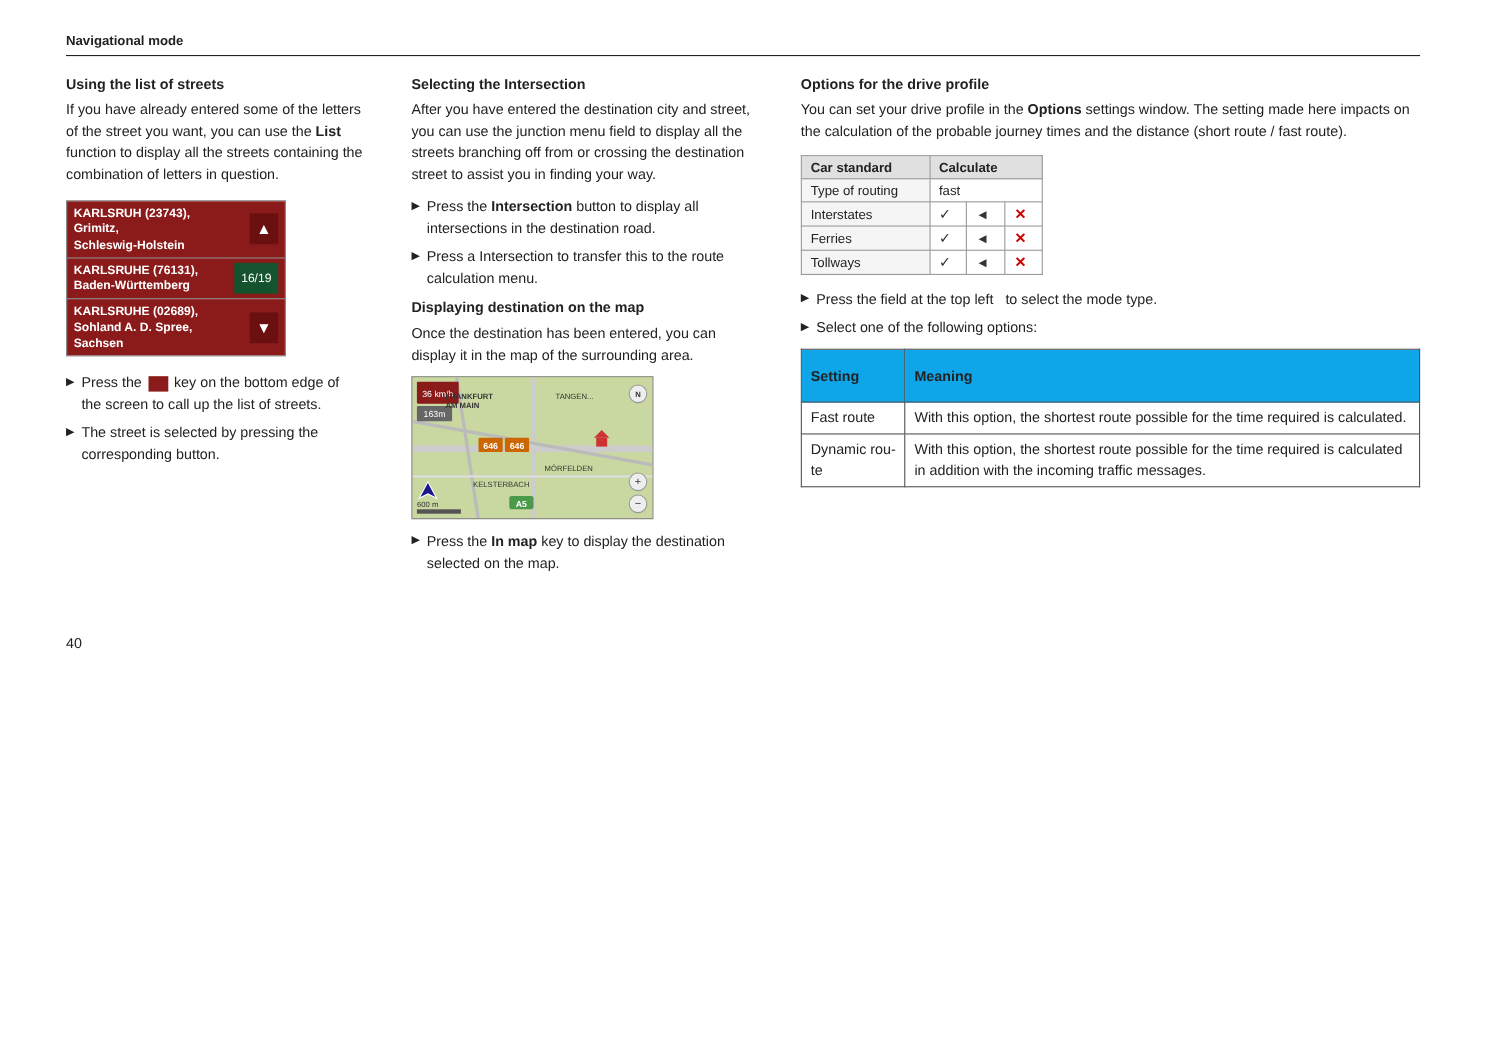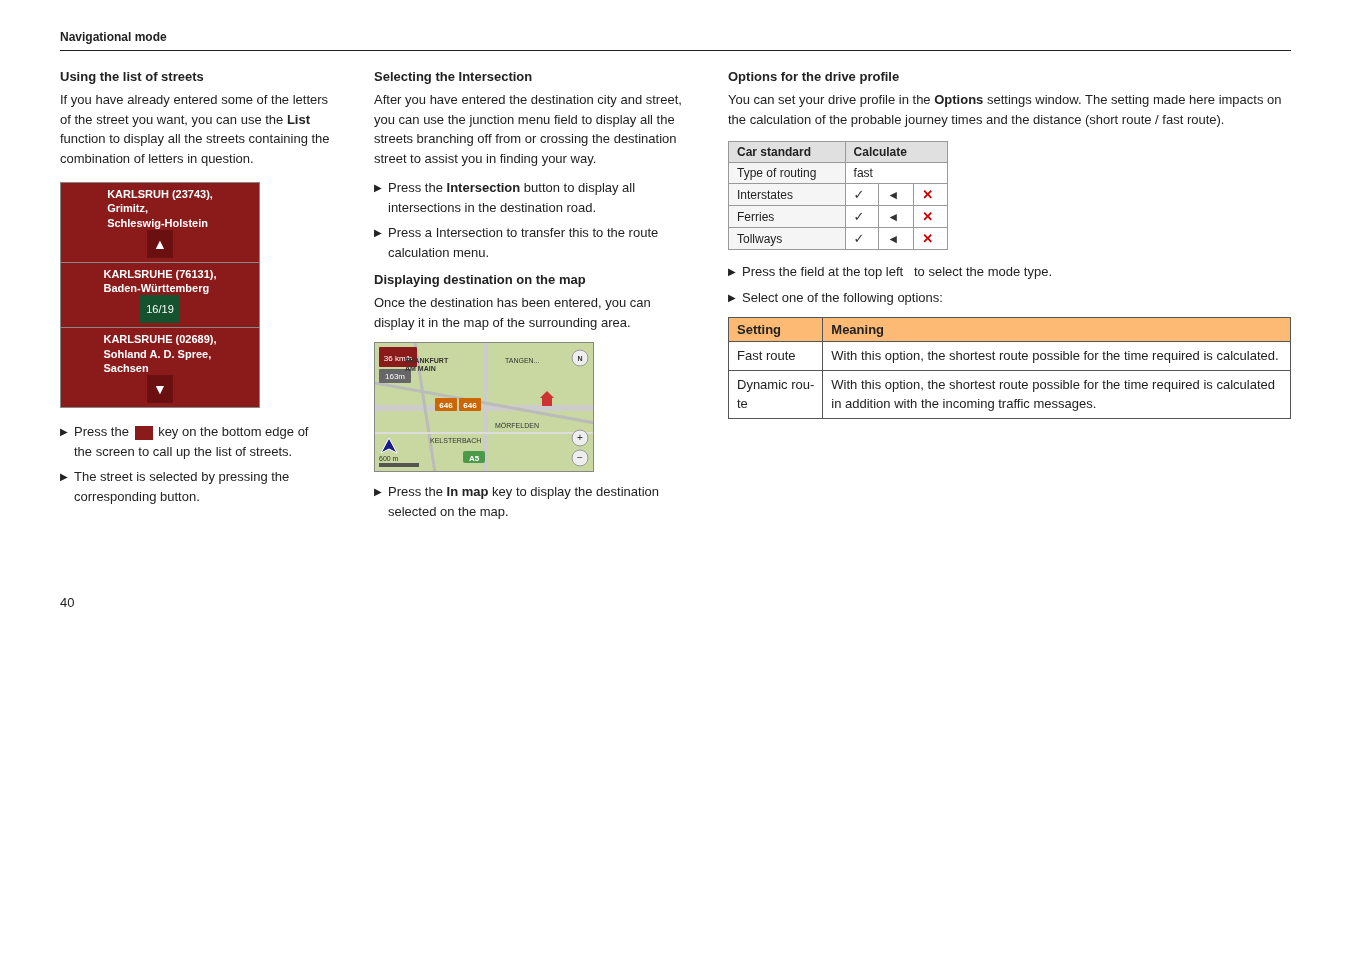--- a/index.html
+++ b/index.html
@@ -63,21 +63,20 @@
     .street-item {
       display: flex;
       align-items: center;
       border-bottom: 1px solid #888;
       background: #8b1a1a;
       color: #fff;
       font-size: 11px;
       font-weight: bold;
       padding: 4px 6px;
       min-height: 34px;
-      flex-direction: column;
     }
 
     .street-item:last-child { border-bottom: none; }
 
     .street-item .street-text { flex: 1; line-height: 1.3; }
 
     .street-item .street-btn {
       background: #6b1010;
       color: #fff;
       border: none;
@@ -168,41 +167,41 @@
     
     .meaning-table {
       border-collapse: collapse;
       font-size: 13px;
       margin: 10px 0;
       width: 100%;
     }
 
     .meaning-table th {
       border: 1px solid #555;
-      padding: 4px 8px;
-      background: #fdba74;
+      padding: 16px 8px;
+      background: #0ea5e9;
       font-weight: bold;
       text-align: left;
     }
 
     .meaning-table td {
       border: 1px solid #555;
       padding: 4px 8px;
       vertical-align: top;
       line-height: 1.5;
     }
 
     .meaning-table td.setting-cell {
       white-space: nowrap;
       font-weight: normal;
     }
 
     
     .page-number {
-      margin-top: 64px;
+      margin-top: 46px;
       font-size: 13px;
     }
 
     
     .red-square {
       display: inline-block;
       width: 18px;
       height: 14px;
       background: #8b1a1a;
       vertical-align: middle;

